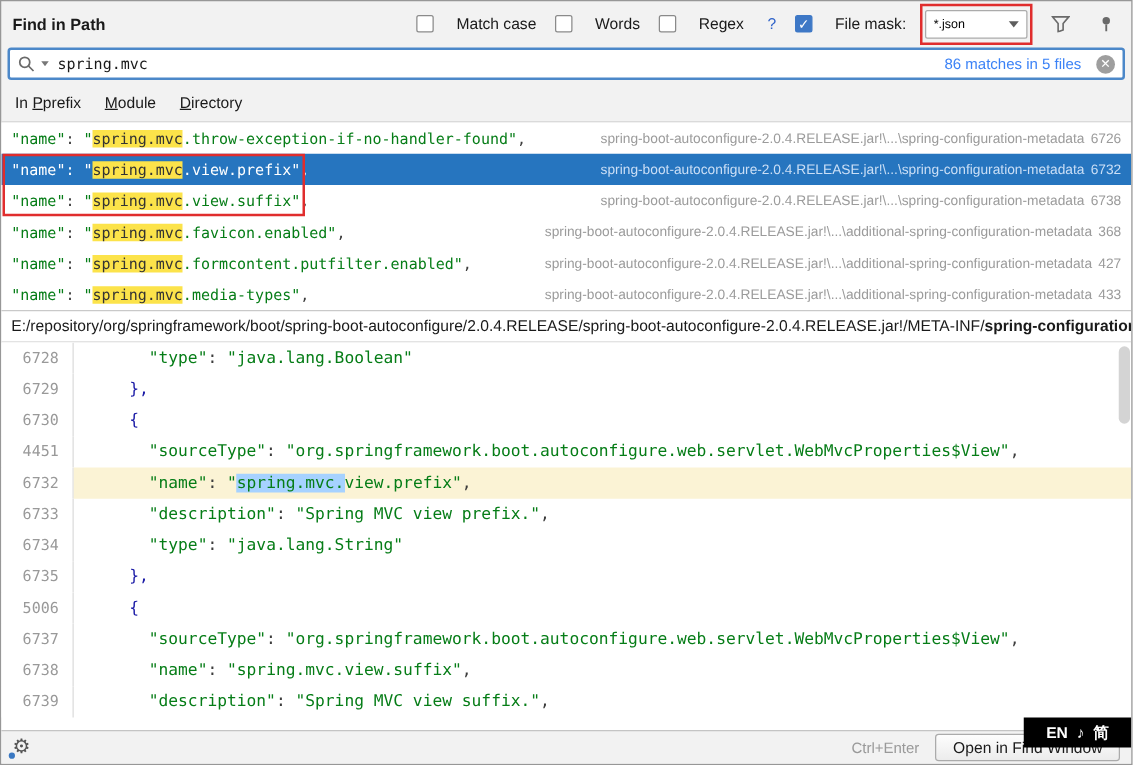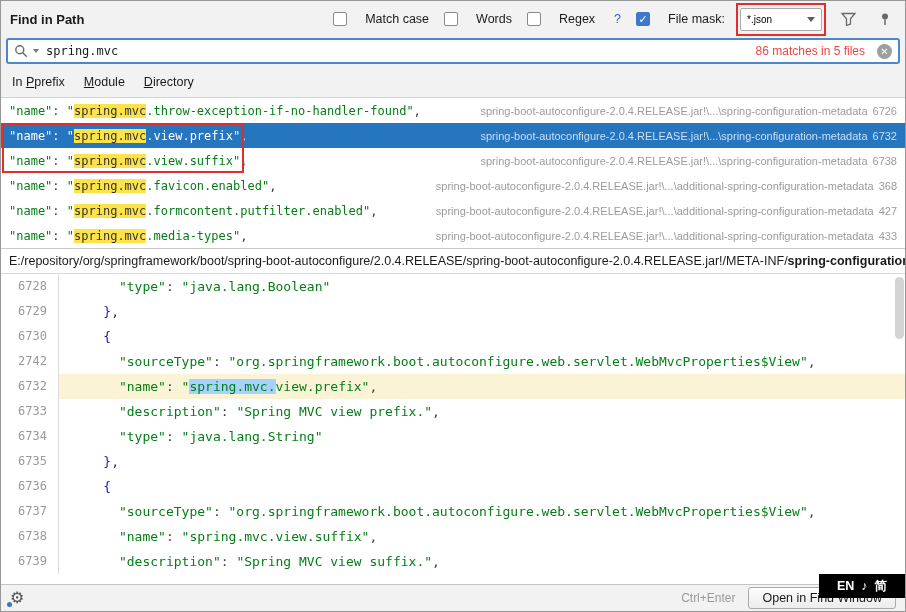--- a/index.html
+++ b/index.html
@@ -20,21 +20,21 @@
   .combo-filemask { width:82px; }
   .chev { width:0; height:0; border-left:4px solid transparent; border-right:4px solid transparent; border-top:5px solid #5E5E5E; }
   .annotation-box { position:absolute; border:2px solid #E02D2D; pointer-events:none; z-index:4; }
   .anno-filemask { inset:-5px -4px; }
   .icon-btn { width:22px; height:22px; display:flex; align-items:center; justify-content:center; }
 
   
   .search-row { flex:0 0 30px; height:30px; padding:1px 5px; }
   .search-field { display:flex; align-items:center; height:26px; border:2px solid #4C88C9; border-radius:3px; background:#fff; padding:0 6px; gap:4px; }
   .search-query { font-family:"DejaVu Sans Mono",monospace; font-size:12px; color:#1A1A1A; margin-left:3px; }
-  .search-summary { margin-left:auto; color:#ef4444; font-size:12px; margin-right:8px; white-space:nowrap; }
+  .search-summary { margin-left:auto; color:#3b82f6; font-size:12px; margin-right:8px; white-space:nowrap; }
   .clear-btn { width:15px; height:15px; border-radius:50%; background:#9E9E9E; color:#fff; font-size:10px; line-height:15px; text-align:center; flex:0 0 15px; }
   .mini-arrow { width:0;height:0;border-left:3.5px solid transparent;border-right:3.5px solid transparent;border-top:4px solid #777; margin-left:1px; }
 
   
   .scope-row { flex:0 0 31px; height:31px; display:flex; align-items:center; padding:0 11px; gap:0; border-bottom:1px solid #D2D2D2; font-size:12.5px; color:#1A1A1A; }
   .scope-tabs { display:flex; align-items:center; gap:19px; margin-right:22px; }
   .scope-tab { white-space:nowrap; cursor:default; }
   .scope-group { position:relative; display:flex; align-items:center; }
   .anno-scope-outer { inset:-4px -6px; }
   .anno-scope-inner { inset:-1px -1px; }
@@ -176,26 +176,26 @@
   <div class="preview-header">
     <span>E:/repository/org/springframework/boot/spring-boot-autoconfigure/2.0.4.RELEASE/spring-boot-autoconfigure-2.0.4.RELEASE.jar!/META-INF/</span>
       <span class="path-file">spring-configuration-metad</span>
   </div>
 
   <div class="code-area">
     <div>
         <div class="code-line"><span class="gutter-num">6728</span><span class="code-text"><span class="tk-pln">      </span><span class="tk-key">"type"</span><span class="tk-pln">: </span><span class="tk-str">"java.lang.Boolean"</span></span></div>
         <div class="code-line"><span class="gutter-num">6729</span><span class="code-text"><span class="tk-pln">    </span><span class="tk-brc">},</span></span></div>
         <div class="code-line"><span class="gutter-num">6730</span><span class="code-text"><span class="tk-pln">    </span><span class="tk-brc">{</span></span></div>
-        <div class="code-line"><span class="gutter-num">2742</span><span class="code-text"><span class="tk-pln">      </span><span class="tk-key">"sourceType"</span><span class="tk-pln">: </span><span class="tk-str">"org.springframework.boot.autoconfigure.web.servlet.WebMvcProperties$View"</span><span class="tk-pln">,</span></span></div>
+        <div class="code-line"><span class="gutter-num">4451</span><span class="code-text"><span class="tk-pln">      </span><span class="tk-key">"sourceType"</span><span class="tk-pln">: </span><span class="tk-str">"org.springframework.boot.autoconfigure.web.servlet.WebMvcProperties$View"</span><span class="tk-pln">,</span></span></div>
         <div class="code-line current"><span class="gutter-num">6732</span><span class="code-text"><span class="tk-pln">      </span><span class="tk-key">"name"</span><span class="tk-pln">: </span><span class="tk-str">"</span><span class="tk-sel">spring.mvc.</span><span class="tk-str">view.prefix"</span><span class="tk-pln">,</span></span></div>
         <div class="code-line"><span class="gutter-num">6733</span><span class="code-text"><span class="tk-pln">      </span><span class="tk-key">"description"</span><span class="tk-pln">: </span><span class="tk-str">"Spring MVC view prefix."</span><span class="tk-pln">,</span></span></div>
         <div class="code-line"><span class="gutter-num">6734</span><span class="code-text"><span class="tk-pln">      </span><span class="tk-key">"type"</span><span class="tk-pln">: </span><span class="tk-str">"java.lang.String"</span></span></div>
         <div class="code-line"><span class="gutter-num">6735</span><span class="code-text"><span class="tk-pln">    </span><span class="tk-brc">},</span></span></div>
-        <div class="code-line"><span class="gutter-num">6736</span><span class="code-text"><span class="tk-pln">    </span><span class="tk-brc">{</span></span></div>
+        <div class="code-line"><span class="gutter-num">5006</span><span class="code-text"><span class="tk-pln">    </span><span class="tk-brc">{</span></span></div>
         <div class="code-line"><span class="gutter-num">6737</span><span class="code-text"><span class="tk-pln">      </span><span class="tk-key">"sourceType"</span><span class="tk-pln">: </span><span class="tk-str">"org.springframework.boot.autoconfigure.web.servlet.WebMvcProperties$View"</span><span class="tk-pln">,</span></span></div>
         <div class="code-line"><span class="gutter-num">6738</span><span class="code-text"><span class="tk-pln">      </span><span class="tk-key">"name"</span><span class="tk-pln">: </span><span class="tk-str">"spring.mvc.view.suffix"</span><span class="tk-pln">,</span></span></div>
         <div class="code-line"><span class="gutter-num">6739</span><span class="code-text"><span class="tk-pln">      </span><span class="tk-key">"description"</span><span class="tk-pln">: </span><span class="tk-str">"Spring MVC view suffix."</span><span class="tk-pln">,</span></span></div>
       </div>
     <div class="v-thumb"></div>
   </div>
 
   <div class="footer">
     <span class="gear">⚙<span class="gear-dot"></span></span>
     <div class="footer-right">

